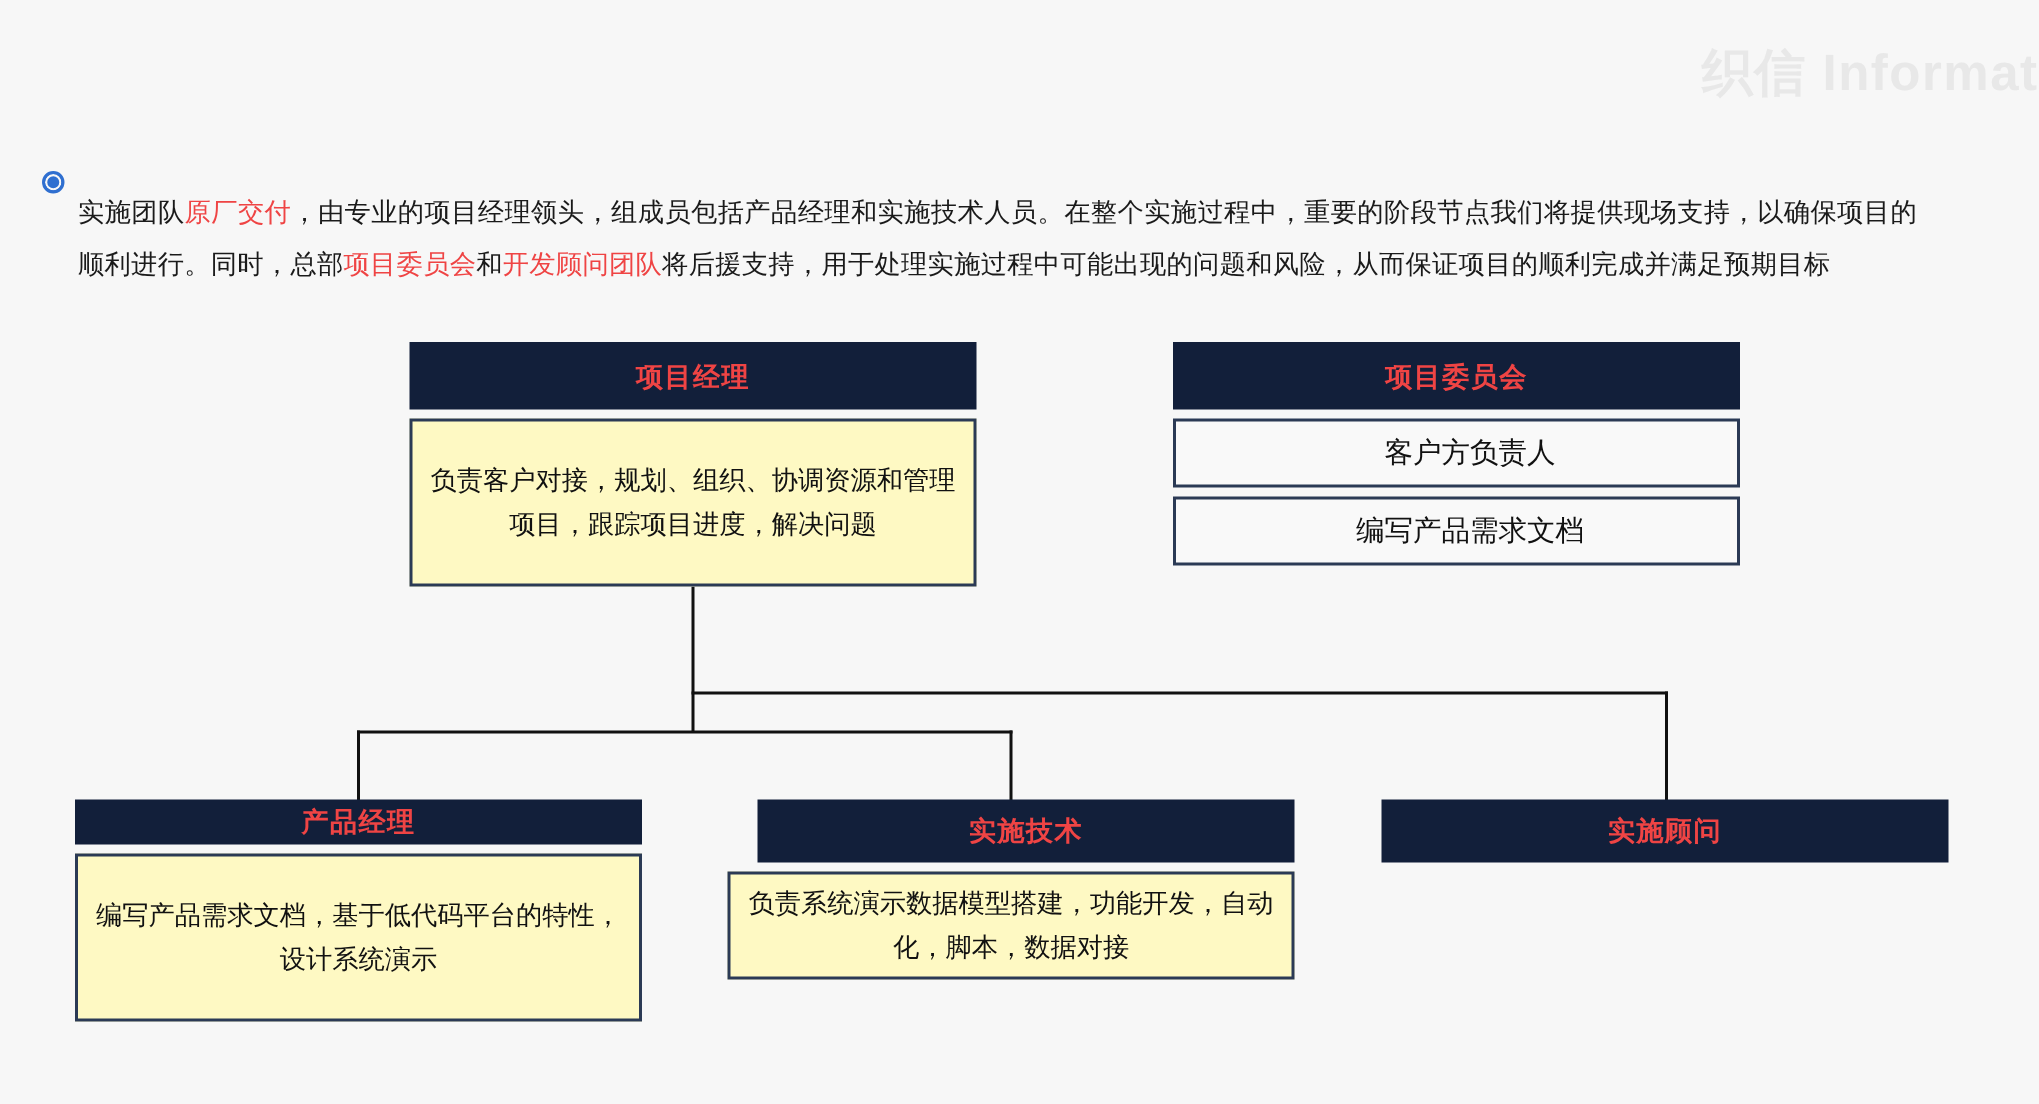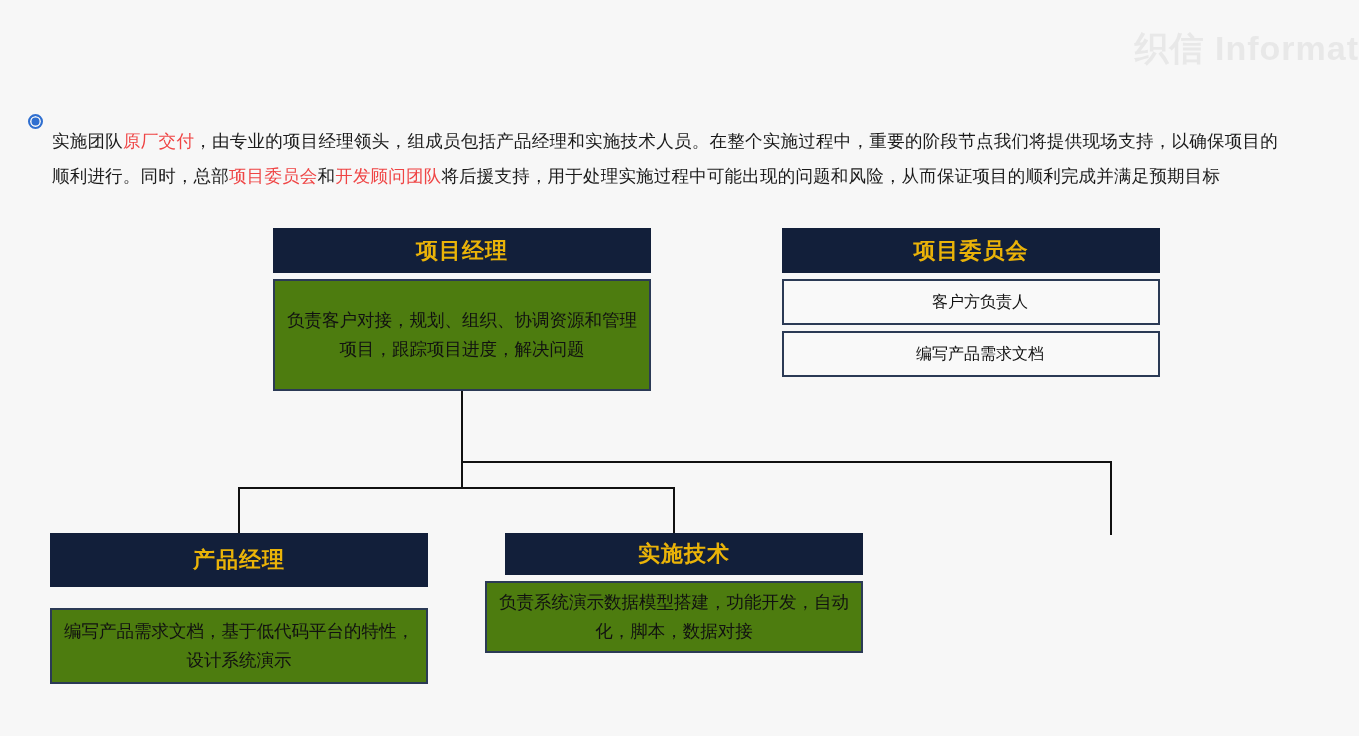--- a/index.html
+++ b/index.html
@@ -78,66 +78,66 @@
     color: #ef4444;
     font-weight: normal;
   }
 
   
   .node {
     position: absolute;
   }
   .node-head {
     background: #121f3a;
-    color: #eab308;
-    font-size: 22px;
+    color: #ef4444;
+    font-size: 18px;
     font-weight: bold;
     letter-spacing: 1px;
     display: flex;
     align-items: center;
     justify-content: center;
     box-sizing: border-box;
   }
   .node-body {
-    background: #4d7c0f;
+    background: #fef9c3;
     border: 2px solid #2b3a55;
     box-sizing: border-box;
     display: flex;
     align-items: center;
     justify-content: center;
     text-align: center;
     font-size: 17.5px;
     line-height: 29px;
     color: #111111;
     padding: 16px 12px;
   }
   .list-cell {
     background: #f9f9f9;
     border: 2px solid #2b3a55;
     box-sizing: border-box;
     display: flex;
     align-items: center;
     justify-content: center;
-    font-size: 16px;
+    font-size: 19px;
     color: #111111;
     padding-left: 18px;
   }
 
   
   #pm-node       { left: 273px; top: 228px;  width: 378px; }
   #pm-node .node-head { height: 45px; }
   #pm-node .node-body { height: 112px; margin-top: 6px; }
 
   #pc-node       { left: 782px; top: 228px;  width: 378px; }
   #pc-node .node-head { height: 45px; }
   #pc-node .list-cell { height: 46px; margin-top: 6px; }
 
   #prod-node     { left: 50px;  top: 533px;  width: 378px; }
-  #prod-node .node-head { height: 54px; }
-  #prod-node .node-body { height: 76px; margin-top: 21px; text-align: center; }
+  #prod-node .node-head { height: 30px; }
+  #prod-node .node-body { height: 112px; margin-top: 6px; text-align: center; }
 
   #tech-node     { left: 485px; top: 533px;  width: 378px; }
   #tech-node .node-head { height: 42px; margin-left: 20px; }
   #tech-node .node-body { height: 72px; margin-top: 6px; }
 
   #adv-node      { left: 921px; top: 533px;  width: 378px; }
   #adv-node .node-head { height: 42px; }
   #adv-node .node-body { height: 100px; margin-top: 6px; }
 
   
@@ -198,15 +198,16 @@
     <div class="node-head">产品经理</div>
     <div class="node-body">编写产品需求文档，基于低代码平台的特性，设计系统演示</div>
   </div>
 
   <div class="node" id="tech-node">
     <div class="node-head">实施技术</div>
     <div class="node-body">负责系统演示数据模型搭建，功能开发，自动化，脚本，数据对接</div>
   </div>
 
   <div class="node" id="adv-node">
+    <div class="node-head">实施顾问</div>
   </div>
 
 </div>
 
 </body></html>

